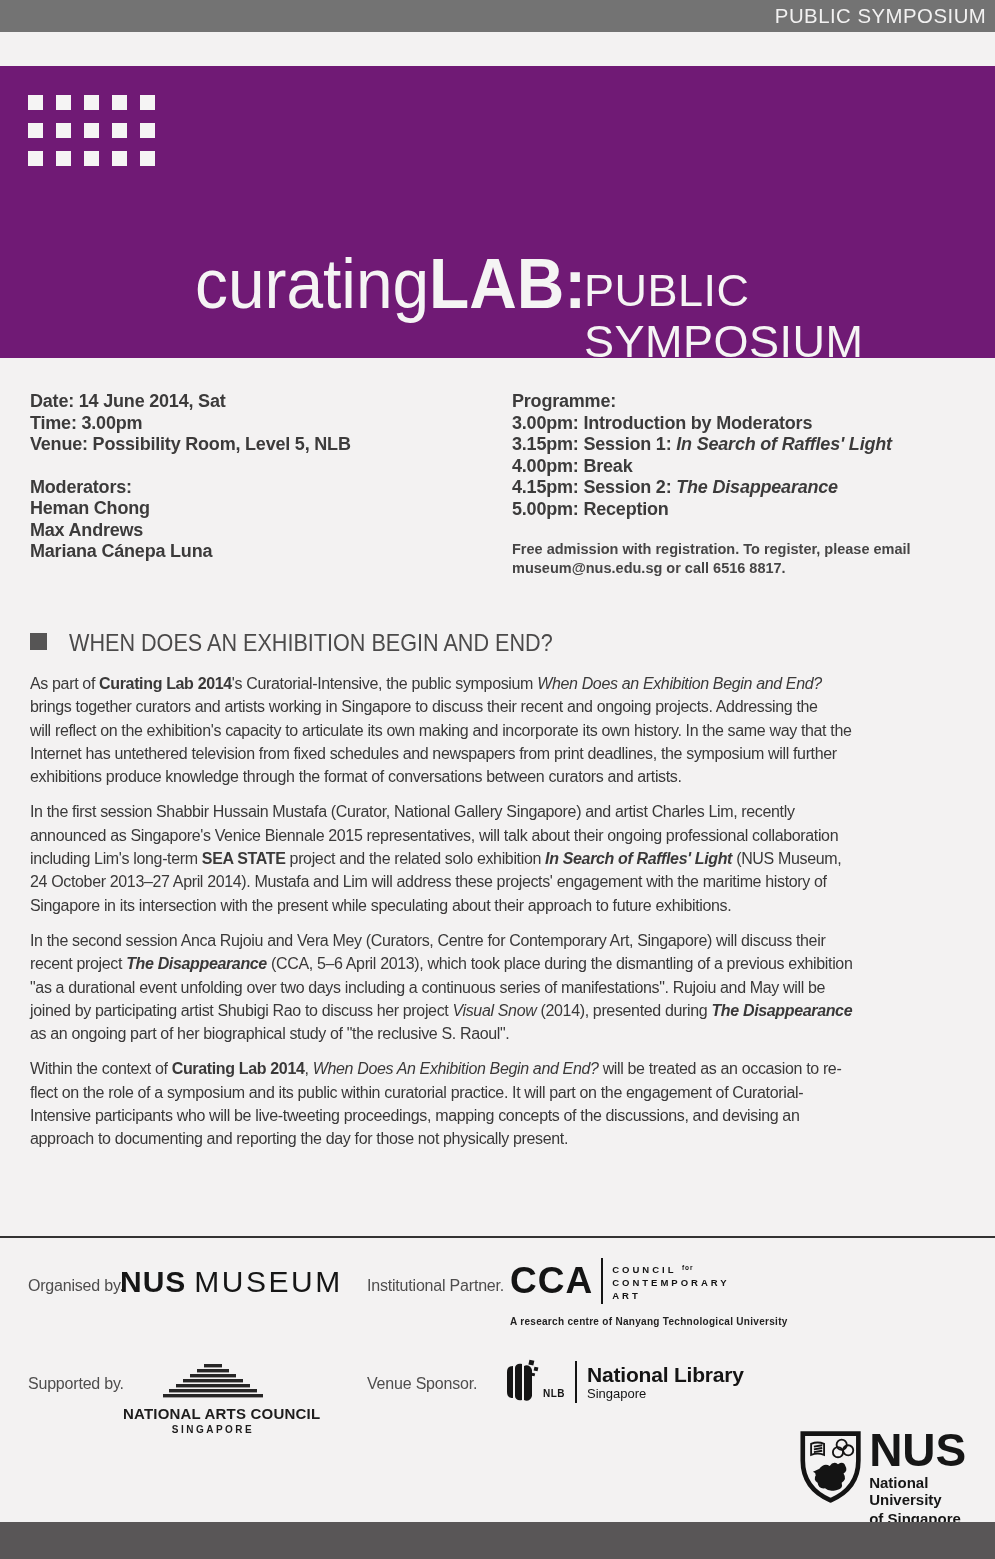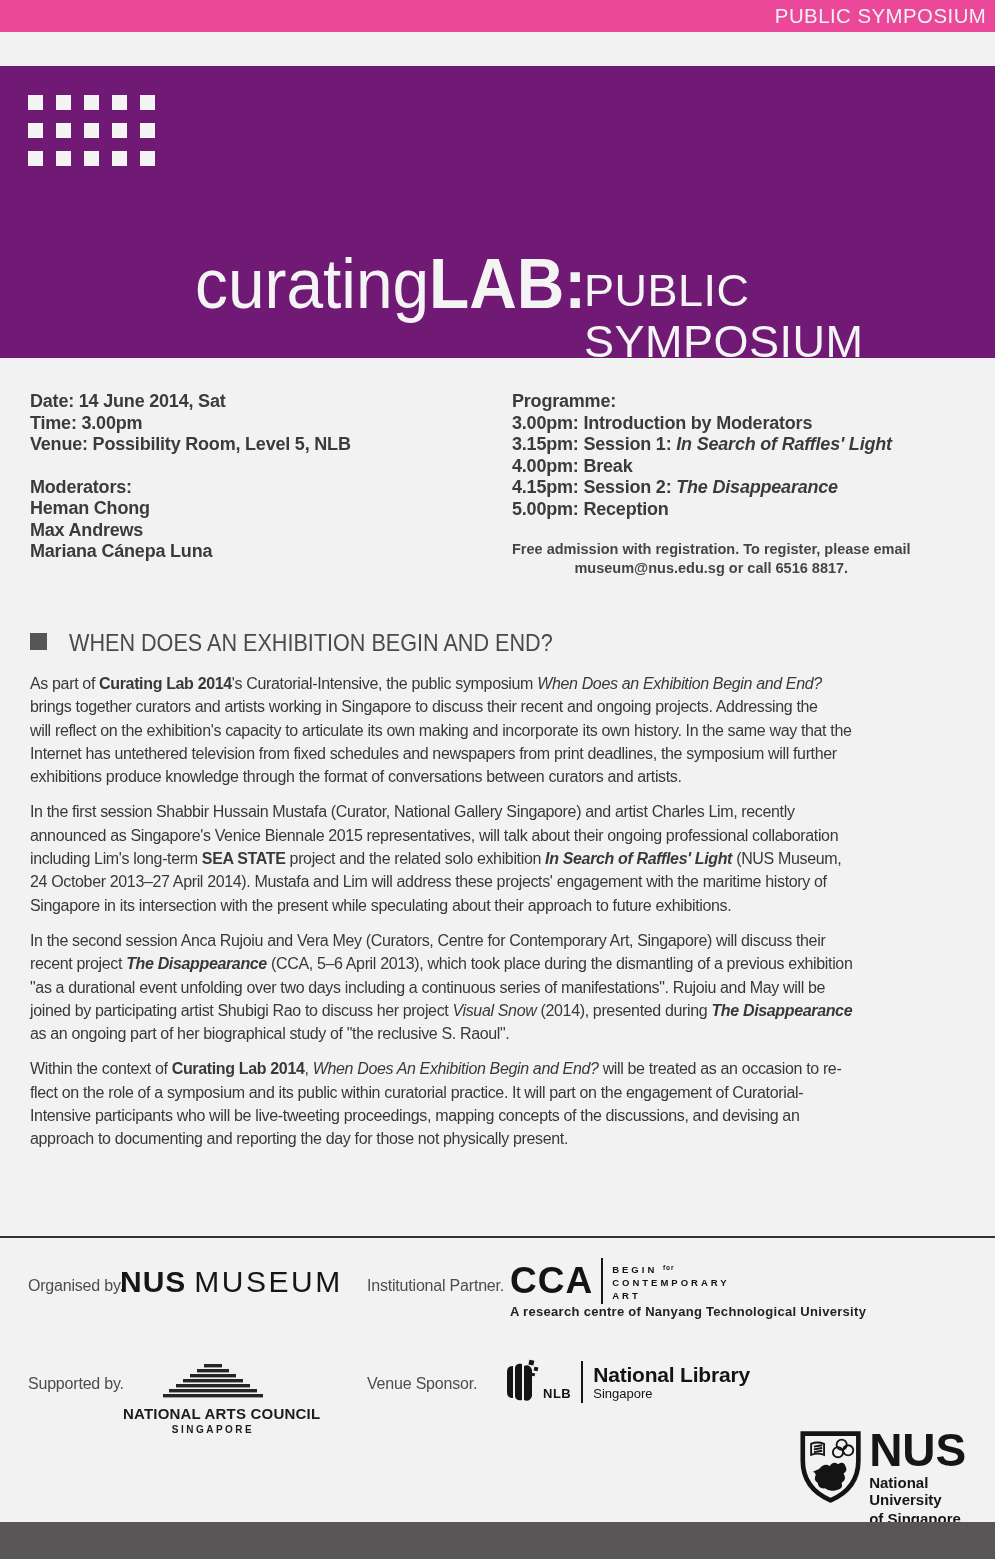--- a/index.html
+++ b/index.html
@@ -10,21 +10,21 @@
   #page{
     position:relative;
     width:995px;height:1559px;
     margin:0 auto;
     background:#f3f2f2;
     overflow:hidden;
   }
   
   .top-bar{
     position:absolute;left:0;top:0;width:995px;height:32px;
-    background:#ec4899;
+    background:#737373;
     display:flex;align-items:center;justify-content:flex-end;
   }
   .top-bar span{
     color:#f2f1f1;font-size:21px;letter-spacing:.5px;padding-right:9px;
     transform:scaleX(.97);transform-origin:right center;
   }
   
   .header-block{
     position:absolute;left:0;top:66px;width:995px;height:292px;
     background:#701a75;
@@ -51,21 +51,21 @@
   .info-left{position:absolute;left:30px;top:391px;}
   .info-right{position:absolute;left:512px;top:391px;}
   .info-line{
     font-size:18px;line-height:21.5px;color:#3c3b3b;
     letter-spacing:-.2px;white-space:nowrap;font-weight:bold;
   }
   .info-gap{height:21px;}
   .bold{font-weight:700;}
   .i{font-style:italic;}
   .b{font-weight:700;}
-  .reg-note{margin-top:20px;text-align:center;}
+  .reg-note{margin-top:20px;}
   .reg-note .info-line{font-size:14.5px;line-height:19px;color:#464545;letter-spacing:0;}
   
   .article-heading{position:absolute;left:30px;top:629px;display:flex;align-items:flex-start;}
   .heading-bullet{width:17px;height:17px;background:#565555;margin-top:4px;}
   .heading-text{
     margin-left:22px;font-size:24px;color:#4b4a4a;letter-spacing:0;
     transform:scaleX(.9);transform-origin:left top;white-space:nowrap;
   }
   .article-body{position:absolute;left:30px;top:672px;width:950px;}
   .para{margin-bottom:12px;}
@@ -83,27 +83,27 @@
     font-size:30px;line-height:30px;
   }
   .nusm .nus-b{font-weight:800;letter-spacing:1px;}
   .nusm .mus-l{font-weight:400;letter-spacing:2.5px;margin-left:8px;}
   .cca{position:absolute;left:510px;top:1258px;color:#141414;}
   .cca-row{display:flex;align-items:center;}
   .cca-initials{font-size:37px;font-weight:800;letter-spacing:1px;line-height:44px;}
   .cca-bar{width:2px;height:46px;background:#141414;margin:0 9px 0 8px;}
   .cca-lines{font-size:9.5px;font-weight:700;letter-spacing:3px;line-height:13px;}
   .cca-for{font-size:6.5px;letter-spacing:1px;vertical-align:3px;}
-  .cca-sub{margin-top:0;font-size:13px;font-weight:700;letter-spacing:.3px;color:#232222;text-align:right;}
+  .cca-sub{margin-top:12px;font-size:10px;font-weight:700;letter-spacing:.3px;color:#232222;text-align:right;}
   .nac{position:absolute;left:123px;top:1364px;width:180px;text-align:center;color:#1d1c1c;}
   .nac svg{display:block;margin:0 auto;}
   .nac-name{margin-top:4px;font-size:15px;font-weight:700;letter-spacing:.2px;white-space:nowrap;}
   .nac-sub{font-size:10px;font-weight:700;letter-spacing:2.5px;margin-top:2px;}
   .nlb{position:absolute;left:505px;top:1358px;display:flex;align-items:center;color:#141414;}
-  .nlb-abbr{font-size:13px;font-weight:700;margin-left:4px;margin-top:22px;letter-spacing:.5px;}
+  .nlb-abbr{font-size:10px;font-weight:700;margin-left:4px;margin-top:22px;letter-spacing:.5px;}
   .nlb-bar{width:2px;height:42px;background:#141414;margin:0 10px;}
   .nlb-name{font-size:21px;font-weight:700;letter-spacing:-.2px;line-height:23px;}
   .nlb-sub{font-size:13px;font-weight:400;}
   .nus-logo{position:absolute;left:800px;top:1428px;display:flex;color:#161616;}
   .nus-text{margin-left:8px;}
   .nus-abbr{font-size:46px;font-weight:800;line-height:44px;letter-spacing:0;}
   .nus-l1{font-size:15px;font-weight:700;line-height:17px;margin-top:2px;}
   .bottom-bar{position:absolute;left:0;top:1522px;width:995px;height:37px;background:#595657;}
 </style>
 </head>
@@ -205,21 +205,21 @@
 
   <div class="foot-label" style="left:28px;top:1277px;">Organised by.</div>
   <div class="nusm"><span class="nus-b">NUS</span><span class="mus-l">MUSEUM</span></div>
 
   <div class="foot-label" style="left:367px;top:1277px;">Institutional Partner.</div>
   <div class="cca">
     <div class="cca-row">
       <div class="cca-initials">CCA</div>
       <div class="cca-bar"></div>
       <div class="cca-lines">
-        <div><span>BEGIN</span> <span class="cca-for">for</span></div>
+        <div><span>COUNCIL</span> <span class="cca-for">for</span></div>
         <div>CONTEMPORARY</div>
         <div>ART</div>
       </div>
     </div>
     <div class="cca-sub">A research centre of Nanyang Technological University</div>
   </div>
 
   <div class="foot-label" style="left:28px;top:1375px;">Supported by.</div>
   <div class="nac">
     <svg width="100" height="37" viewBox="0 0 100 37">

